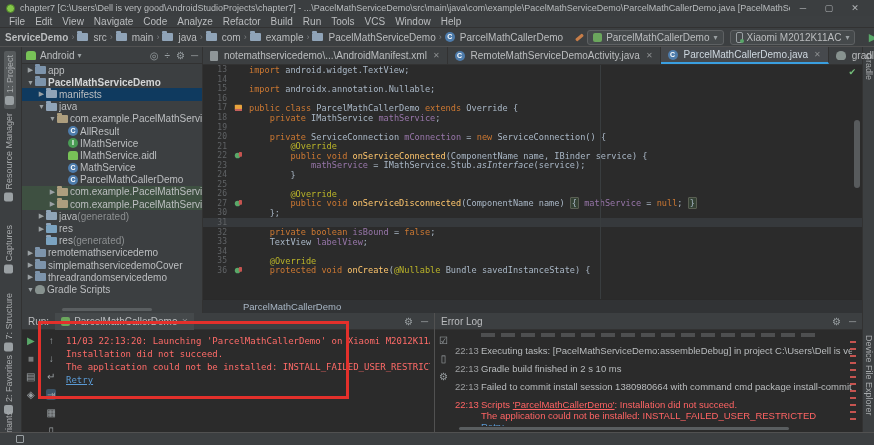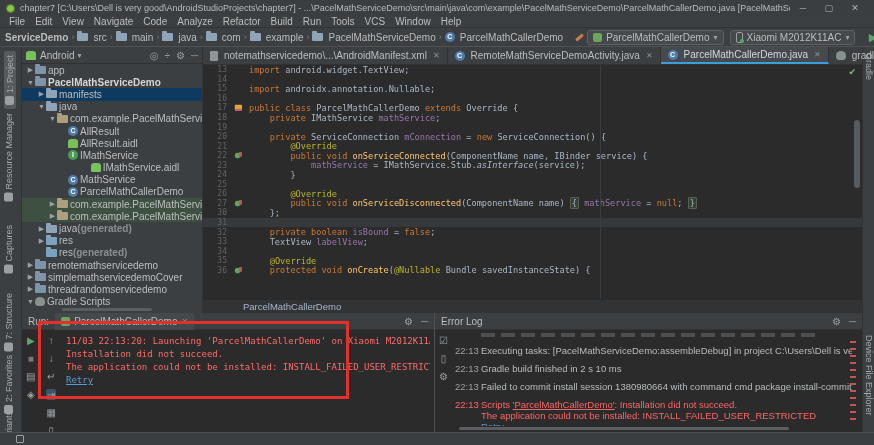--- a/index.html
+++ b/index.html
@@ -42,21 +42,21 @@
   #project{left:22px;top:47px;width:181px;height:266px;background:#3c3f41;border-right:1px solid #323232;}
   #project-header{height:17px;display:flex;align-items:center;font-size:10px;color:#bbbdbf;
     padding:0 4px;border-bottom:1px solid #323232;}
   #project-header .hicons{margin-left:auto;display:flex;gap:6px;color:#9aa0a3;font-size:10px;}
   #tree{position:absolute;top:17px;left:0;right:0;bottom:0;overflow:hidden;font-size:10px;color:#bcbec0;}
   .trow{height:12.2px;display:flex;align-items:center;white-space:nowrap;}
   .trow .arrow{width:9px;font-size:7px;color:#9aa0a3;text-align:center;flex:none;}
   .trow.sel{background:#0f3a5f;}
   .trow.test{background:#3e5041;}
   .trow .lbl b{color:#d3d5d6;}
-  .suffix{color:#8c8f91;font-weight:bold;}
+  .suffix{color:#8c8f91;}
   .tree-hscroll{position:absolute;left:40px;bottom:2px;width:90px;height:3px;background:#5a5e60;border-radius:2px;}
 
   
   .ic{display:inline-block;flex:none;}
   .i-folder{width:11px;height:8px;background:#90a4b8;border-radius:1px;position:relative;margin:0 2px 0 0;}
   .i-folder:before{content:"";position:absolute;top:-2px;left:0;width:5px;height:2px;background:#90a4b8;border-radius:1px 1px 0 0;}
   .i-folder.mod{background:#7d94ab;}
   .i-folder.mod:before{background:#7d94ab;}
   .i-folder.pkg{background:#ad9e7e;}
   .i-folder.pkg:before{background:#ad9e7e;}
@@ -288,29 +288,24 @@
         <span class="ic i-folder pkg"></span>
         <span class="lbl nowrap">com.example.PacelMathServiceDemo</span>
       </div>
       <div class="trow" style="padding-left: 37px;">
         <span class="arrow"></span>
         <span class="ic i-circle c-class">C</span>
         <span class="lbl nowrap">AllResult</span>
       </div>
       <div class="trow" style="padding-left: 37px;">
         <span class="arrow"></span>
-        <span class="ic i-android"></span>
-        <span class="lbl nowrap">AllResult.aidl</span>
-      </div>
-      <div class="trow" style="padding-left: 37px;">
-        <span class="arrow"></span>
         <span class="ic i-circle c-iface">I</span>
         <span class="lbl nowrap">IMathService</span>
       </div>
-      <div class="trow" style="padding-left: 37px; justify-content: center;">
+      <div class="trow" style="padding-left: 37px;">
         <span class="arrow"></span>
         <span class="ic i-android"></span>
         <span class="lbl nowrap">IMathService.aidl</span>
       </div>
       <div class="trow" style="padding-left: 37px;">
         <span class="arrow"></span>
         <span class="ic i-circle c-class">C</span>
         <span class="lbl nowrap">MathService</span>
       </div>
       <div class="trow" style="padding-left: 37px;">

